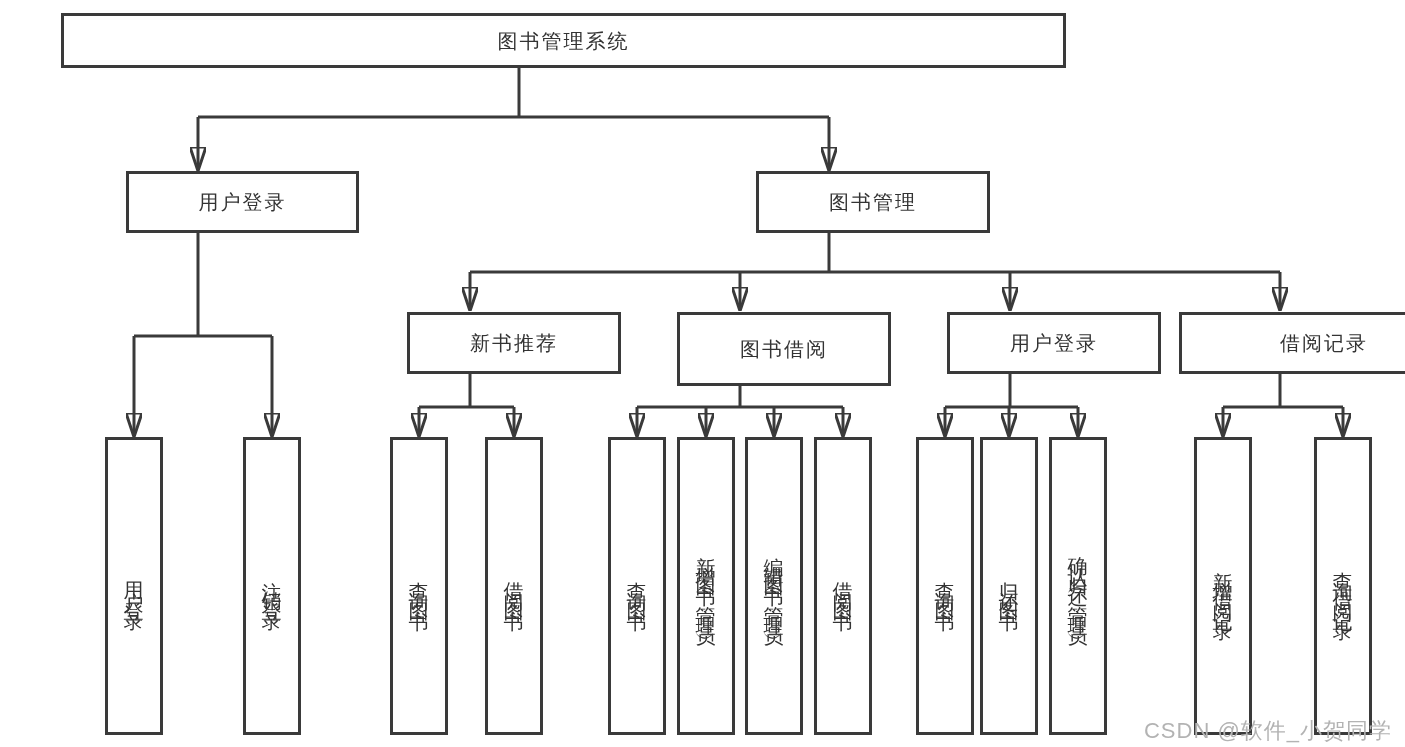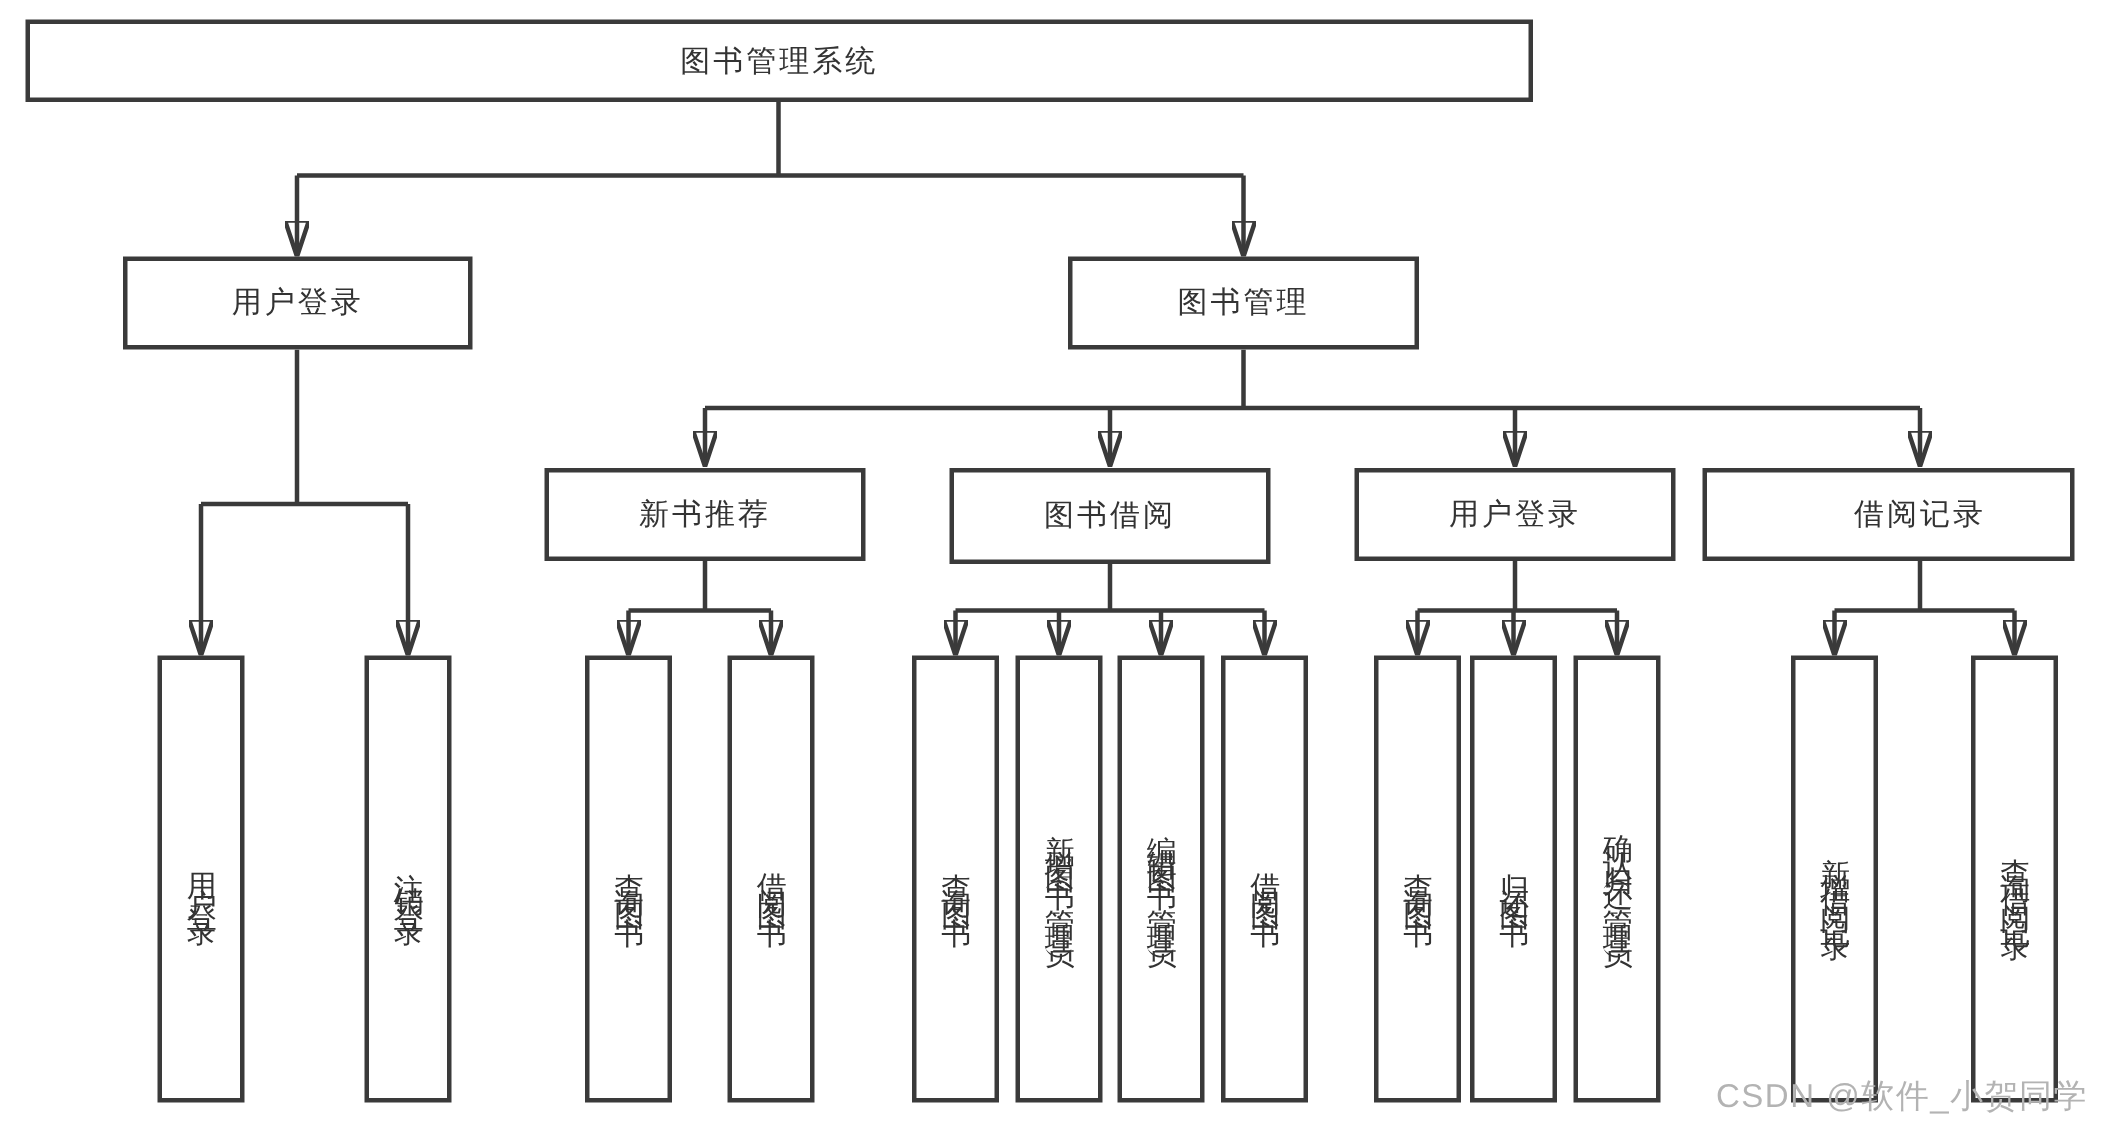--- a/index.html
+++ b/index.html
@@ -36,39 +36,40 @@
     color: #333333;
     display: flex;
     align-items: center;
     justify-content: center;
     text-align: center;
   }
   .h-node {
     font-size: 20px;
     letter-spacing: 2px;
     line-height: 1.2;
+    margin-left: 44px;
   }
   .v-node {
     writing-mode: vertical-rl;
     text-orientation: mixed;
     font-size: 20px;
     letter-spacing: 10px;
     line-height: 1.1;
     top: 437px;
     width: 58px;
     height: 298px;
   }
   
   .n-root   { left: 17px;  top: 13px;  width: 1005px; height: 55px; }
   
   .n-login  { left: 82px;  top: 171px; width: 233px; height: 62px; }
   .n-mgmt   { left: 712px; top: 171px; width: 234px; height: 62px; }
   
   .n-newrec { left: 363px;  top: 312px; width: 214px; height: 62px; }
-  .n-borrow { left: 633px;  top: 312px; width: 214px; height: 64px; }
+  .n-borrow { left: 633px;  top: 312px; width: 214px; height: 74px; }
   .n-curr   { left: 903px;  top: 312px; width: 214px; height: 62px; }
   .n-record { left: 1135px; top: 312px; width: 248px; height: 62px; padding-left: 42px; }
   
   .n-u0 { left: 105px;  }
   .n-u1 { left: 243px;  }
   .n-n0 { left: 390px;  }
   .n-n1 { left: 485px;  }
   .n-j0 { left: 608px;  }
   .n-j1 { left: 677px;  }
   .n-j2 { left: 745px;  }

